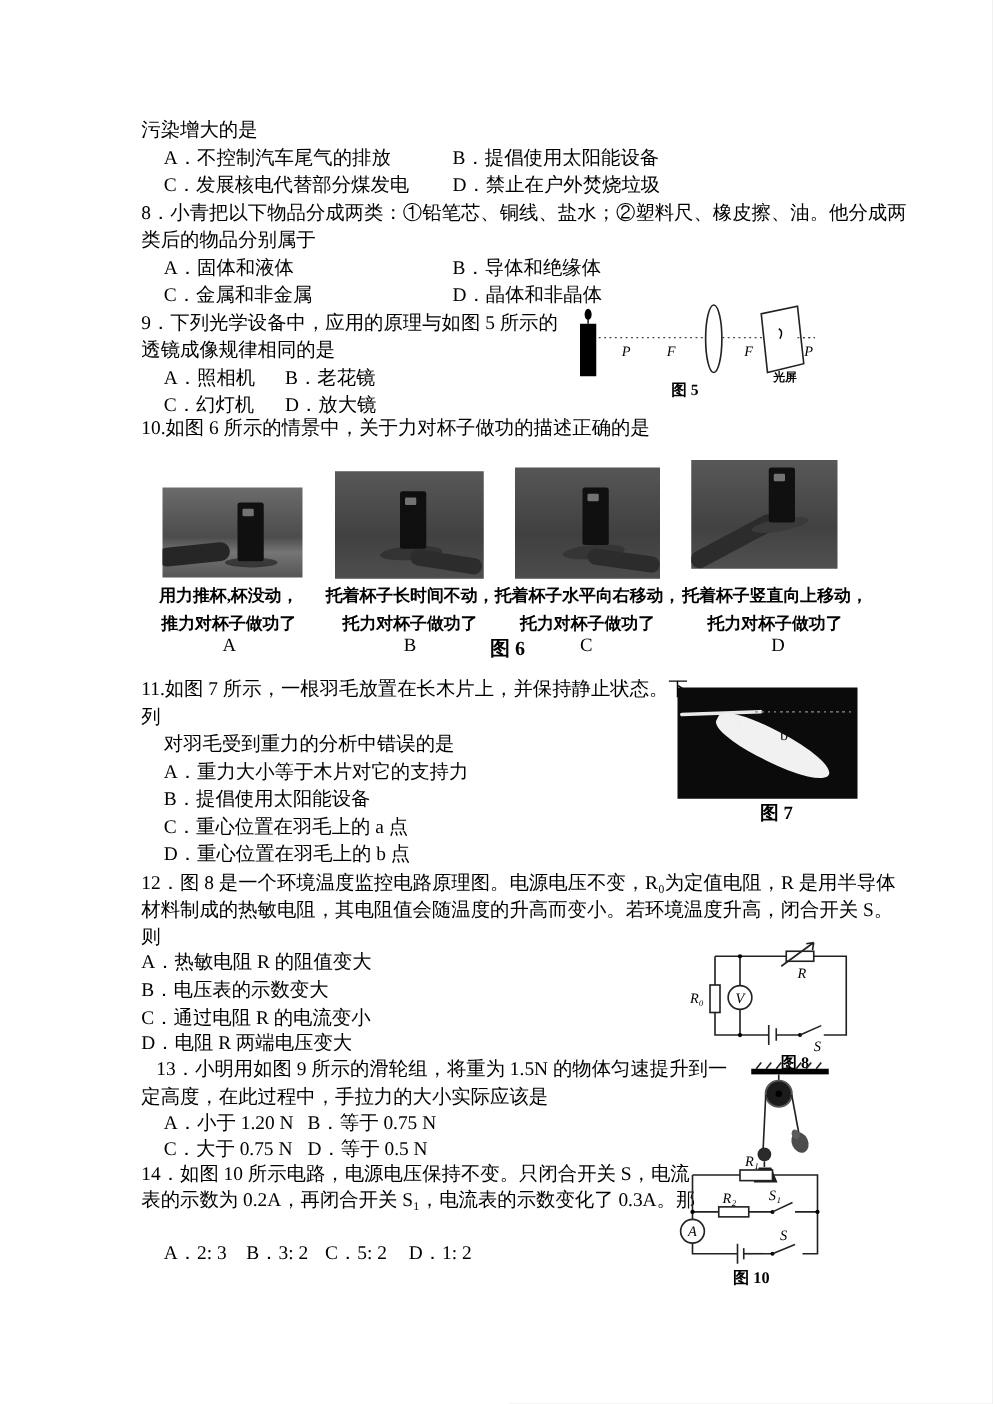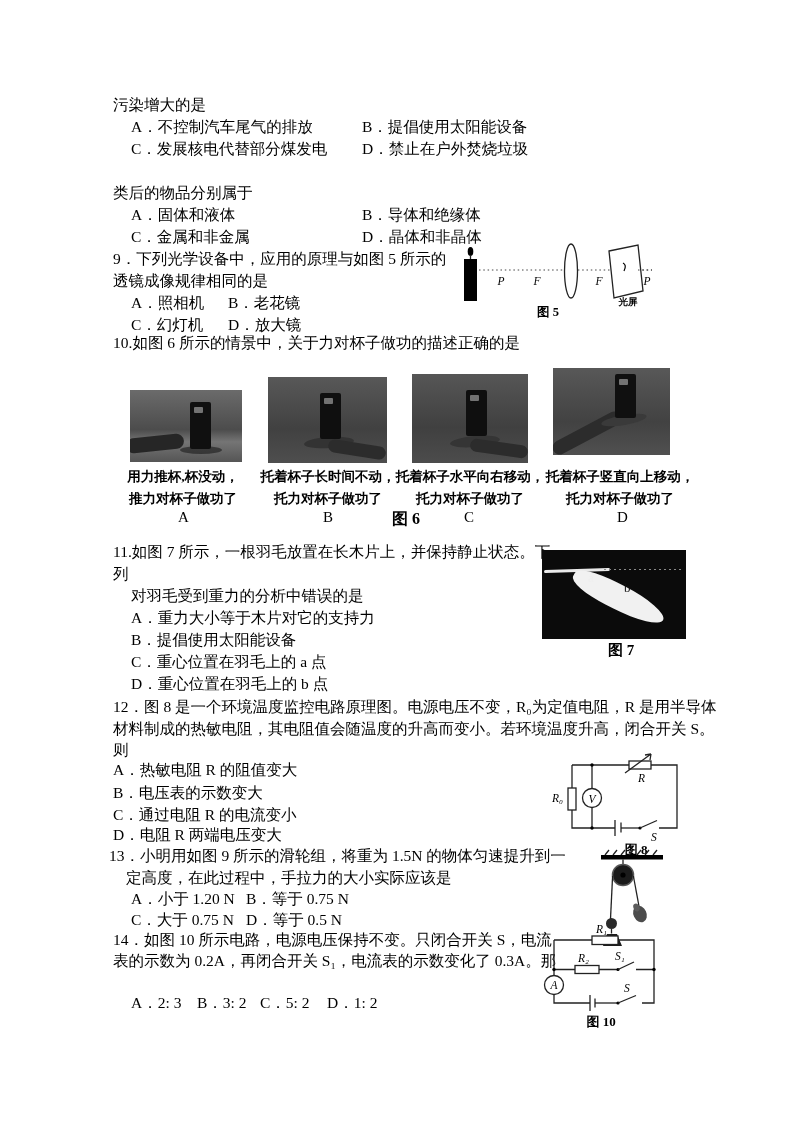--- a/index.html
+++ b/index.html
@@ -29,20 +29,21 @@
 <body>
 
 <div class="page">
 
   <div class="t" style="left:113px;top:95px">污染增大的是</div>
   <div class="t" style="left:131px;top:117px">A．不控制汽车尾气的排放</div>
   <div class="t" style="left:362px;top:117px">B．提倡使用太阳能设备</div>
   <div class="t" style="left:131px;top:139px">C．发展核电代替部分煤发电</div>
   <div class="t" style="left:362px;top:139px">D．禁止在户外焚烧垃圾</div>
 
+  <div class="t" style="left:113px;top:161px">8．小青把以下物品分成两类：①铅笔芯、铜线、盐水；②塑料尺、橡皮擦、油。他分成两</div>
   <div class="t" style="left:113px;top:183px">类后的物品分别属于</div>
   <div class="t" style="left:131px;top:205px">A．固体和液体</div>
   <div class="t" style="left:362px;top:205px">B．导体和绝缘体</div>
   <div class="t" style="left:131px;top:227px">C．金属和非金属</div>
   <div class="t" style="left:362px;top:227px">D．晶体和非晶体</div>
 
   <div class="t" style="left:113px;top:249px">9．下列光学设备中，应用的原理与如图 5 所示的</div>
   <div class="t" style="left:113px;top:271px">透镜成像规律相同的是</div>
   <div class="t" style="left:131px;top:293px">A．照相机</div>
   <div class="t" style="left:228px;top:293px">B．老花镜</div>
@@ -150,22 +151,22 @@
     <text class="var" x="44" y="50.5" text-anchor="middle">V</text>
     <path class="w" d="M67,68 V84" stroke-width="1.1"></path>
     <path class="w" d="M73,70.5 V80.5" stroke-width="2.8"></path>
     <path class="w" d="M73,76 H92"></path>
     <circle class="jd" cx="92" cy="76" r="1.6"></circle>
     <path class="w" d="M92,76 L109,68.5"></path>
     <text class="var" x="103" y="89">S</text>
     <text class="cjk" x="88" y="102" font-size="13" text-anchor="middle">图 8</text>
   </svg>
 
-  <div class="t" style="left:109px;top:846px">13．小明用如图 9 所示的滑轮组，将重为 1.5N 的物体匀速提升到一</div>
-  <div class="t" style="left:126px;top:868px">定高度，在此过程中，手拉力的大小实际应该是</div>
+  <div class="t" style="left:125px;top:846px">13．小明用如图 9 所示的滑轮组，将重为 1.5N 的物体匀速提升到一</div>
+  <div class="t" style="left:113px;top:868px">定高度，在此过程中，手拉力的大小实际应该是</div>
   <div class="t" style="left:131px;top:889px">A．小于 1.20 N</div>
   <div class="t" style="left:246px;top:889px">B．等于 0.75 N</div>
   <div class="t" style="left:131px;top:910px">C．大于 0.75 N</div>
   <div class="t" style="left:246px;top:910px">D．等于 0.5 N</div>
 
   <svg style="left:595px;top:850px" width="100" height="100" viewBox="0 0 100 100">
     <g>
       <path class="w" stroke-width="1" d="M10,5 L14,0 M18,5 L22,0 M26,5 L30,0 M34,5 L38,0 M42,5 L46,0 M50,5 L54,0 M58,5 L62,0"></path>
       <rect x="6" y="5" width="62" height="4.5" fill="#000"></rect>
     </g>

